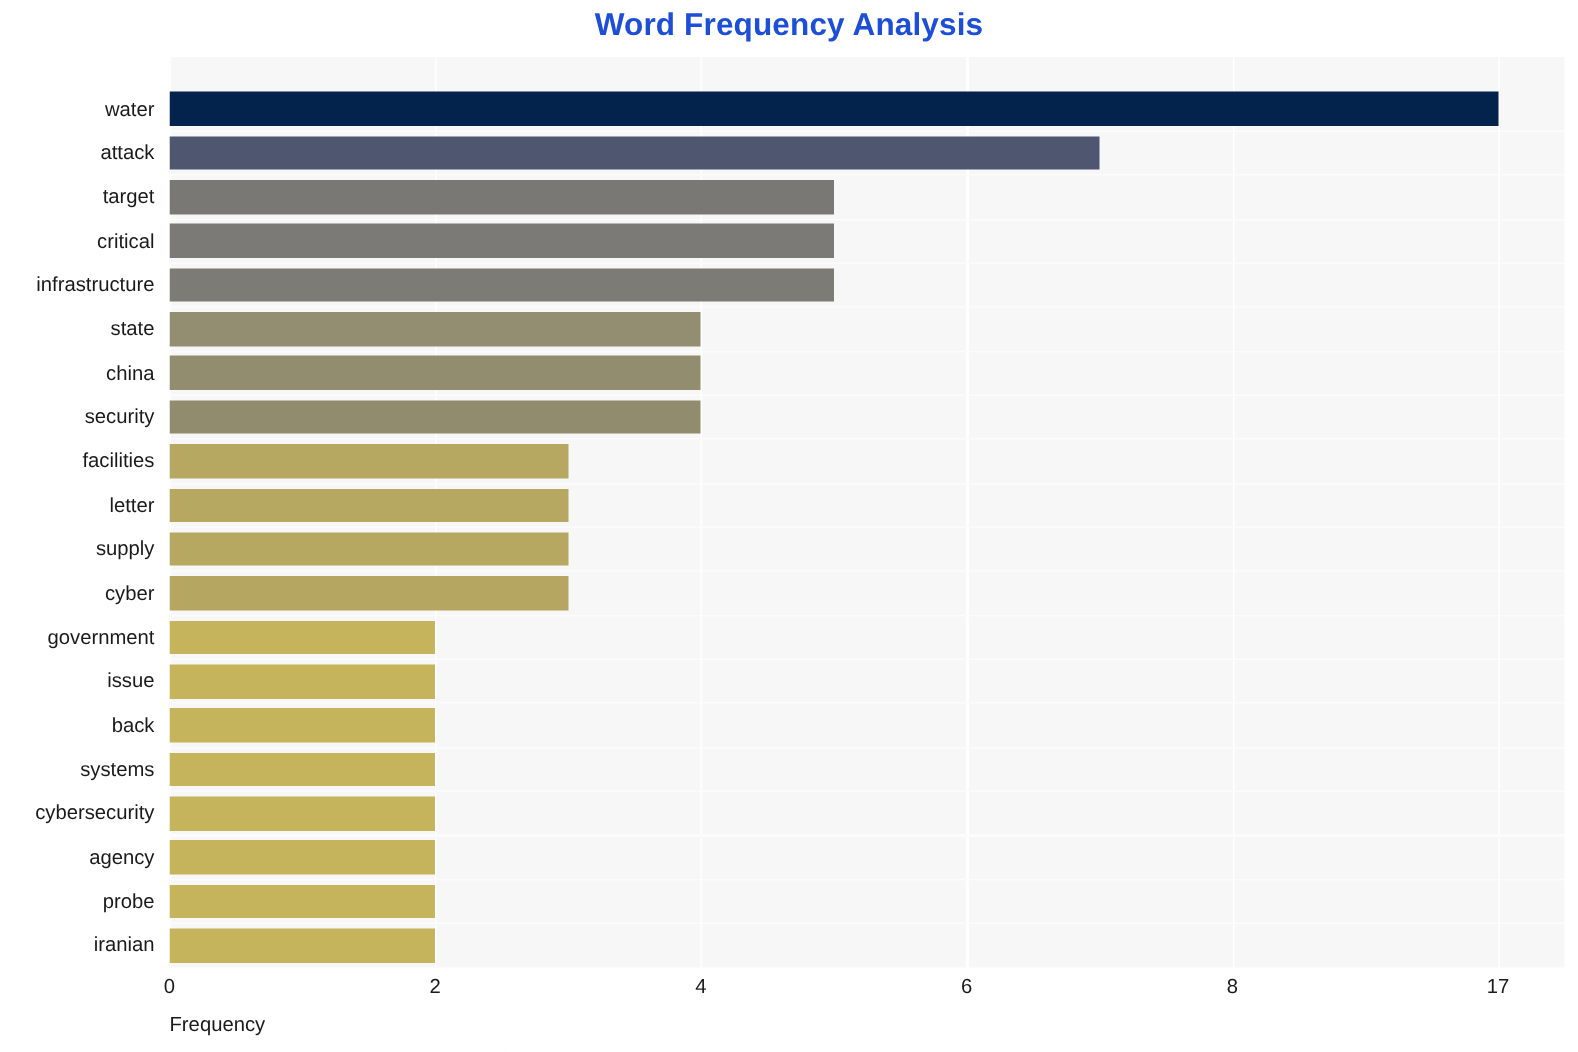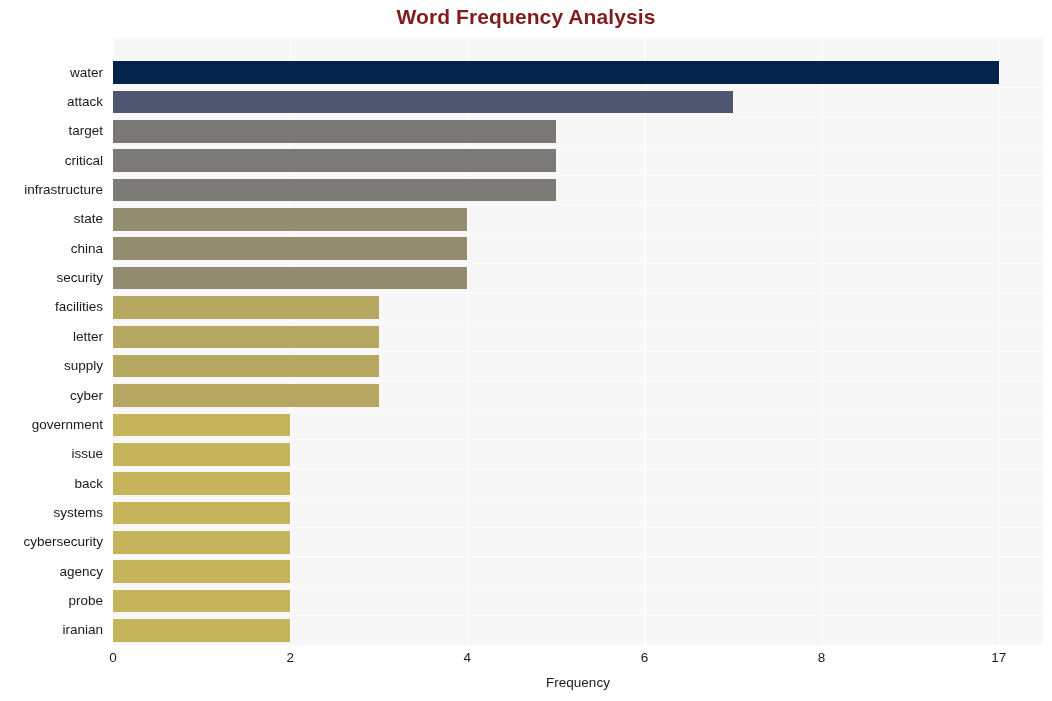--- a/index.html
+++ b/index.html
@@ -25,21 +25,21 @@
 
   
   #chart-title {
     position: absolute;
     left: 0;
     top: 5px;
     width: 1052px;
     text-align: center;
     font-size: 21px;
     font-weight: bold;
-    color: #7f1d1d;
+    color: #1d4ed8;
     letter-spacing: 0.1px;
     font-family: "Liberation Sans", sans-serif;
   }
 
   
   #plot-area {
     position: absolute;
     left: 113px;
     top: 38px;
     width: 930px;
@@ -122,21 +122,20 @@
     color: #1a1a1a;
     font-family: "Liberation Sans", sans-serif;
     white-space: nowrap;
   }
 
   #x-axis-title {
     position: absolute;
     left: 113px;
     top: 675px;
     width: 930px;
-    text-align: center;
     font-size: 13.5px;
     color: #1a1a1a;
     font-family: "Liberation Sans", sans-serif;
   }
 </style>
 </head>
 <body>
 
 <div id="figure">
 

